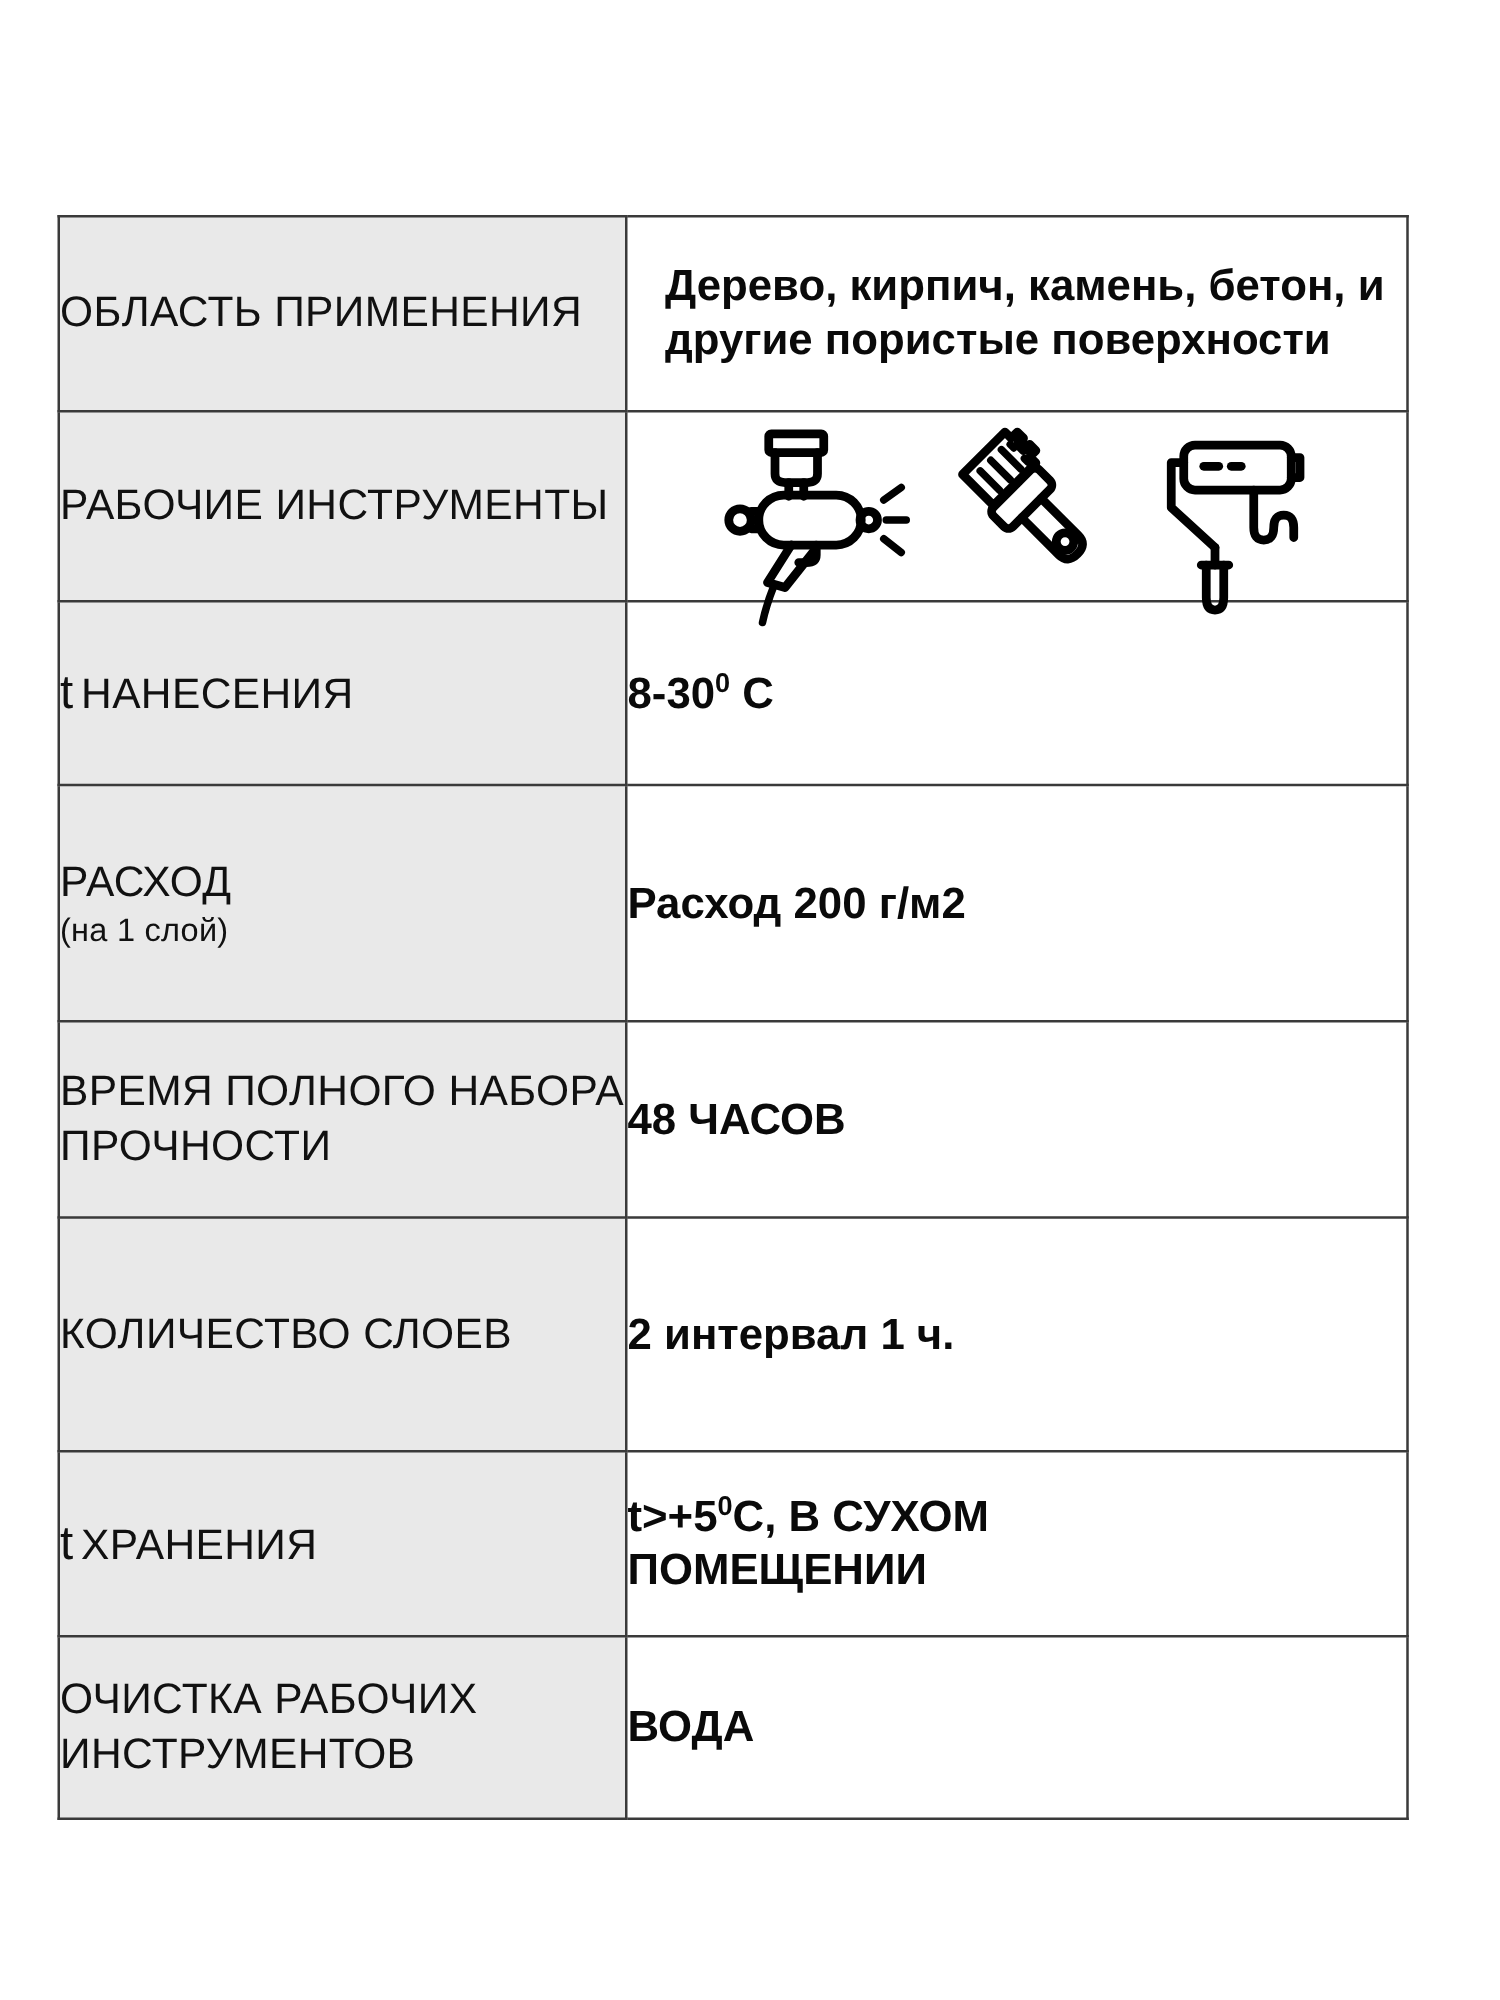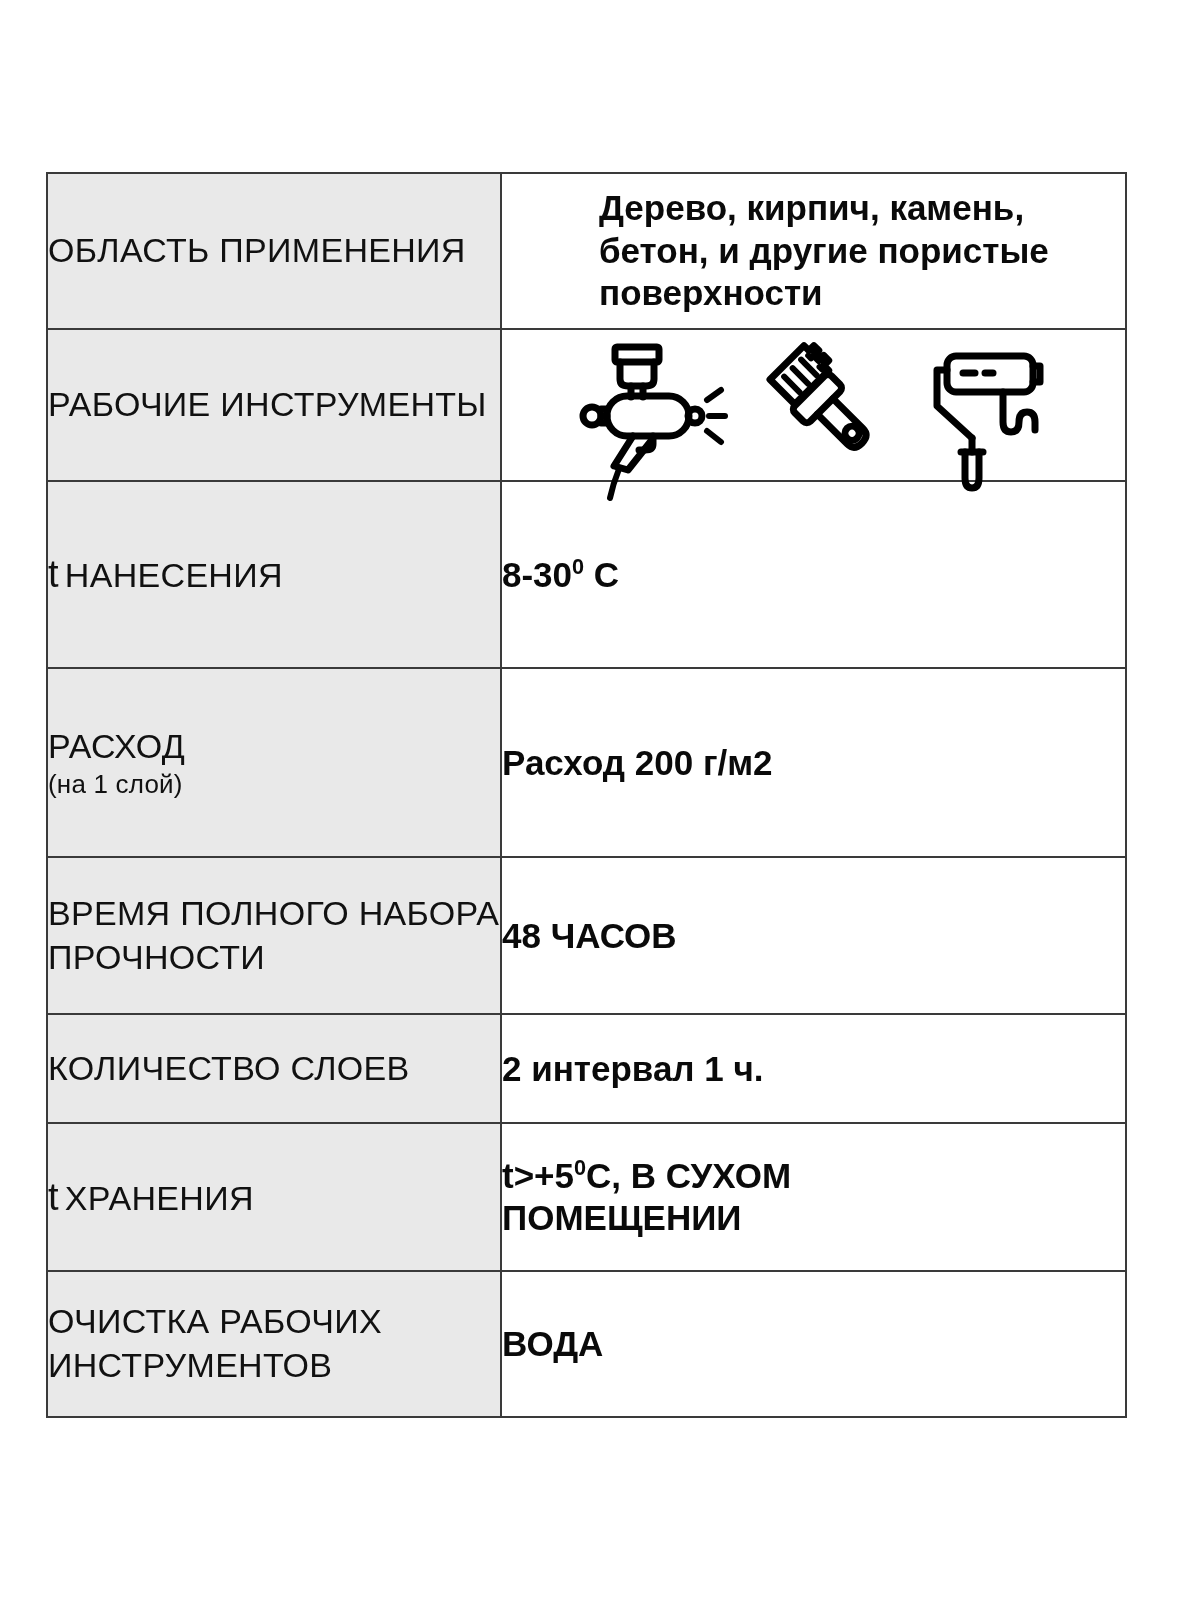--- a/index.html
+++ b/index.html
@@ -72,36 +72,36 @@
 
   .value-cell {
     padding: 14px 22px;
     color: #0a0a0a;
     font-weight: 700;
     font-size: 35px;
     line-height: 1.2;
   }
   .value-cell.align-left {
     text-align: left;
-    padding-left: 97px;
+    padding-left: 30px;
     line-height: 1.22;
   }
   .value-cell sup {
     font-size: 0.62em;
     vertical-align: super;
     line-height: 0;
   }
 
   
   .r-application  { height: 156px; }
   .r-tools        { height: 140px; }
-  .r-temp-apply   { height: 187px; }
+  .r-temp-apply   { height: 147px; }
   .r-consumption  { height: 189px; }
   .r-cure         { height: 157px; padding-left: 24px; }
-  .r-layers       { height: 109px; }
+  .r-layers       { height: 187px; }
   .r-storage      { height: 148px; }
   .r-cleaning     { height: 146px; }
 
   .tools-cell {
     position: relative;
     padding: 0;
     overflow: visible;
   }
   .tools-row {
     display: flex;

